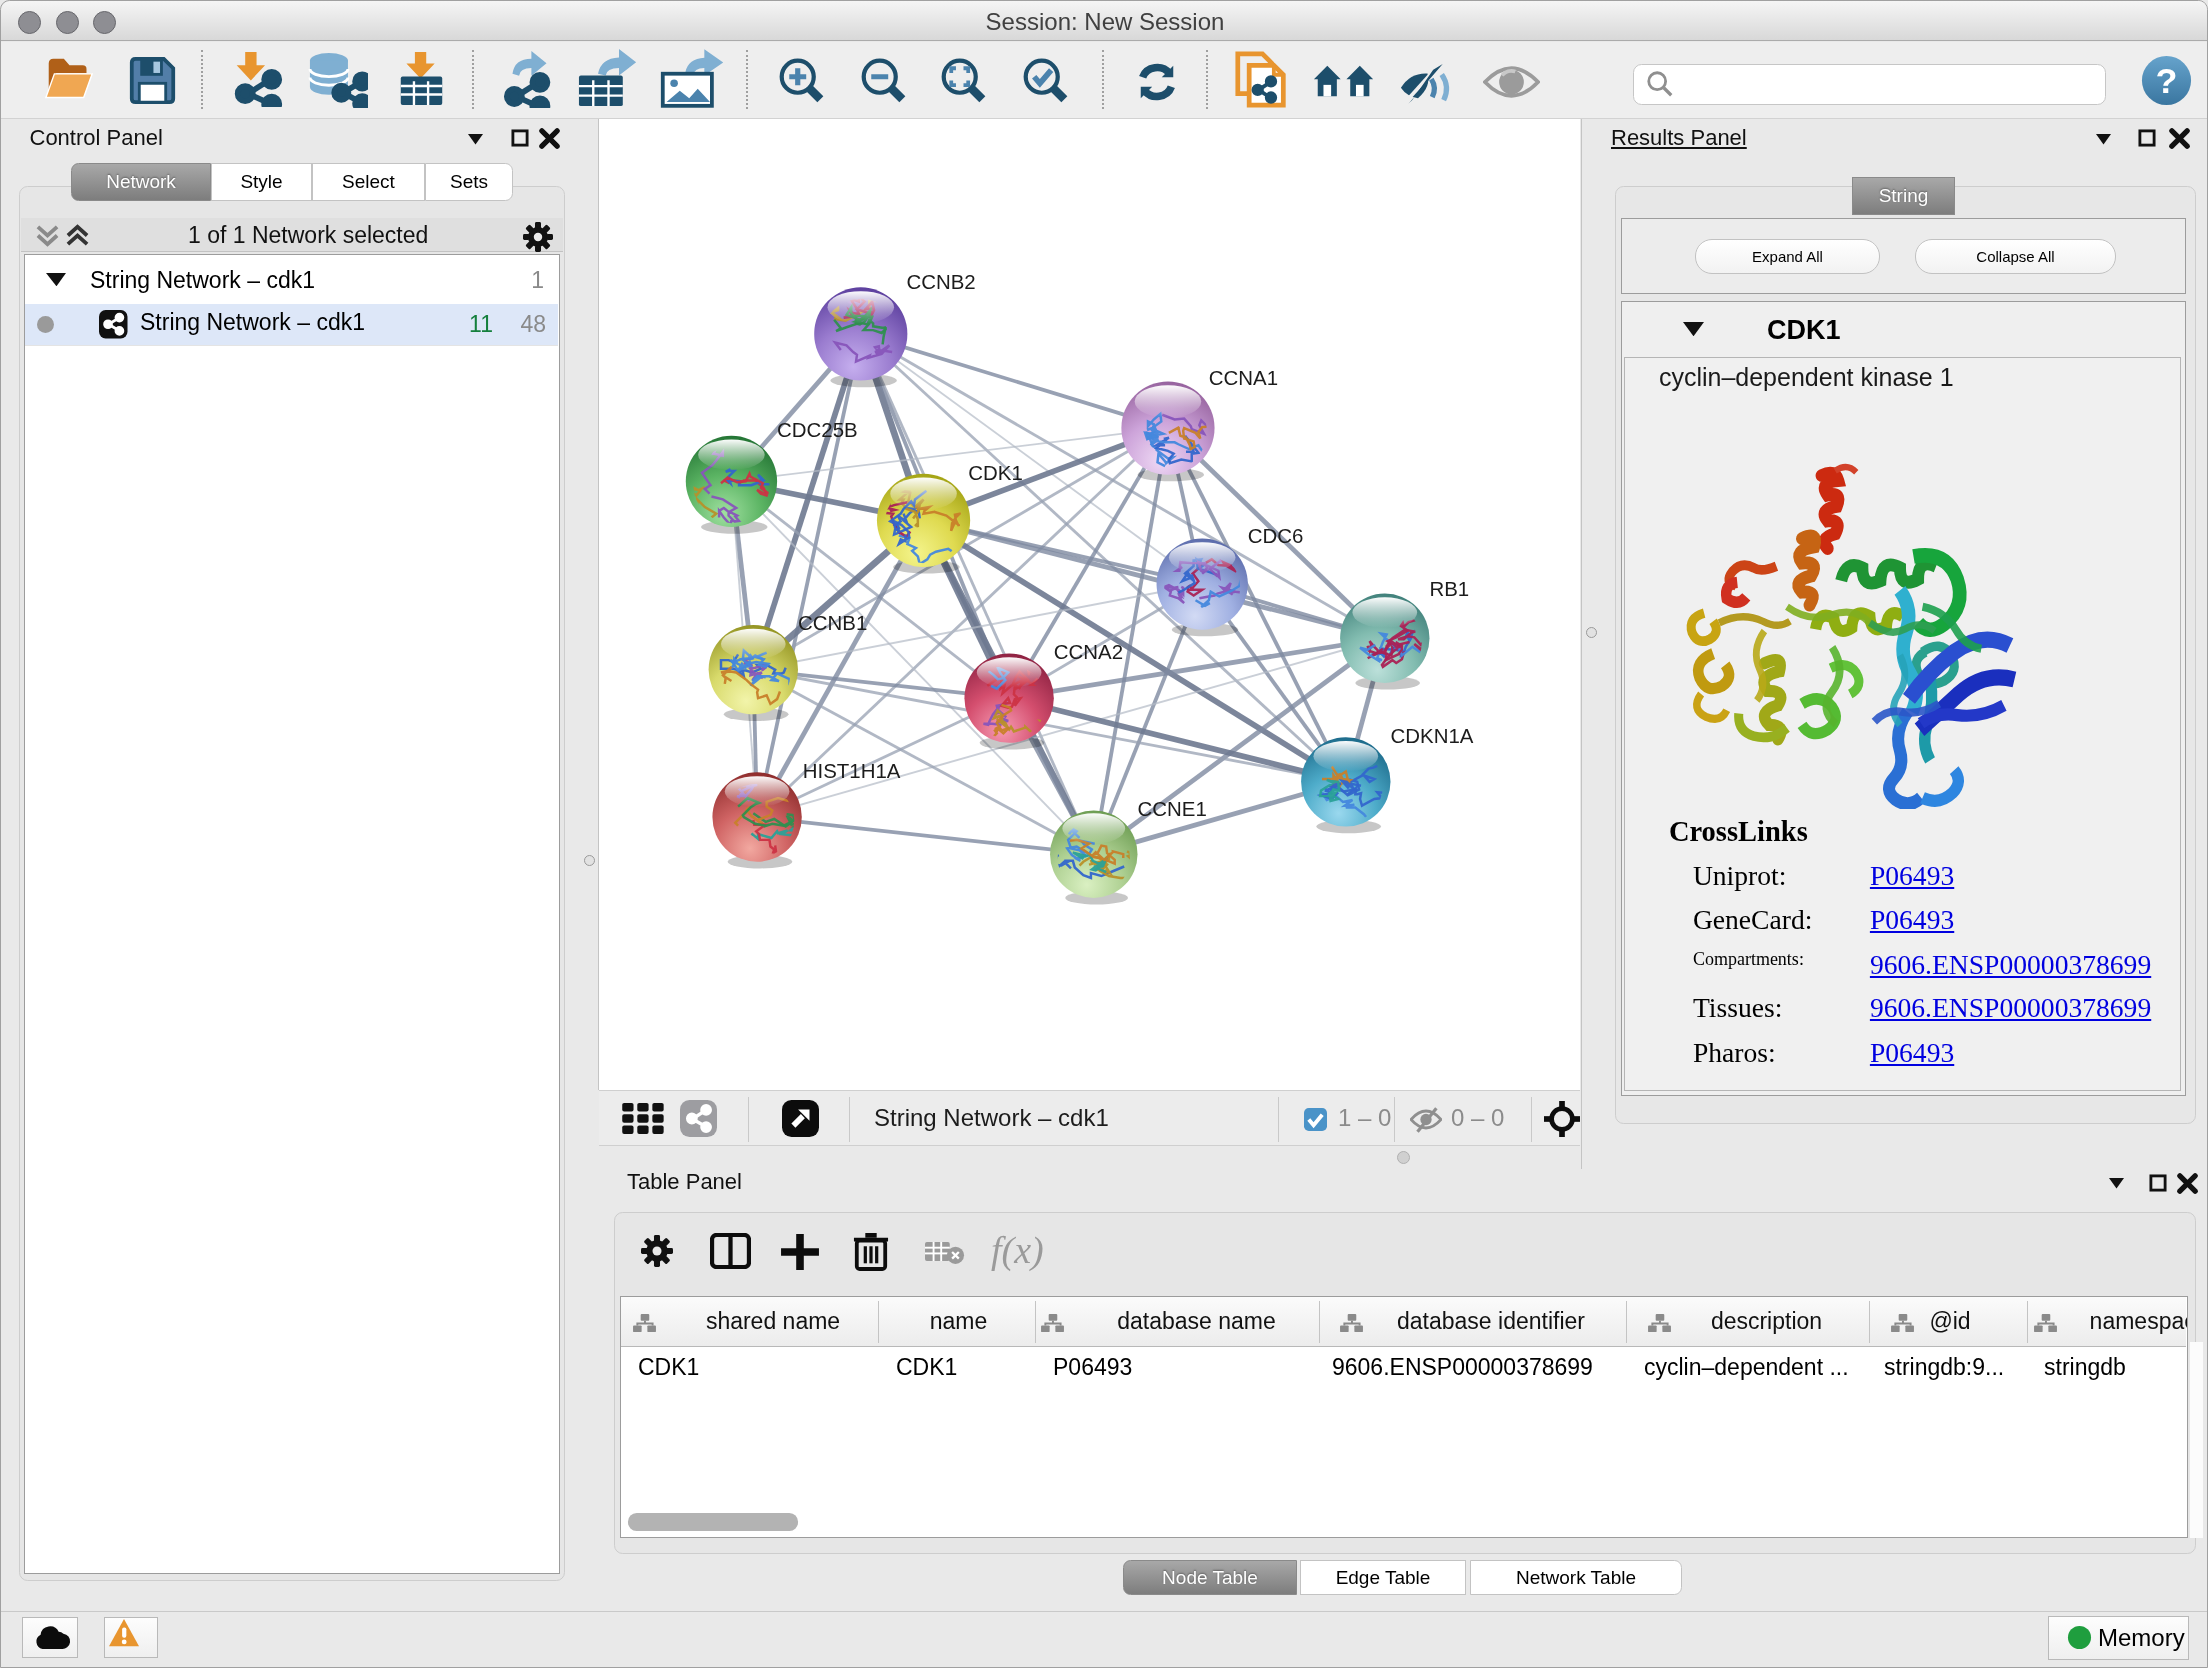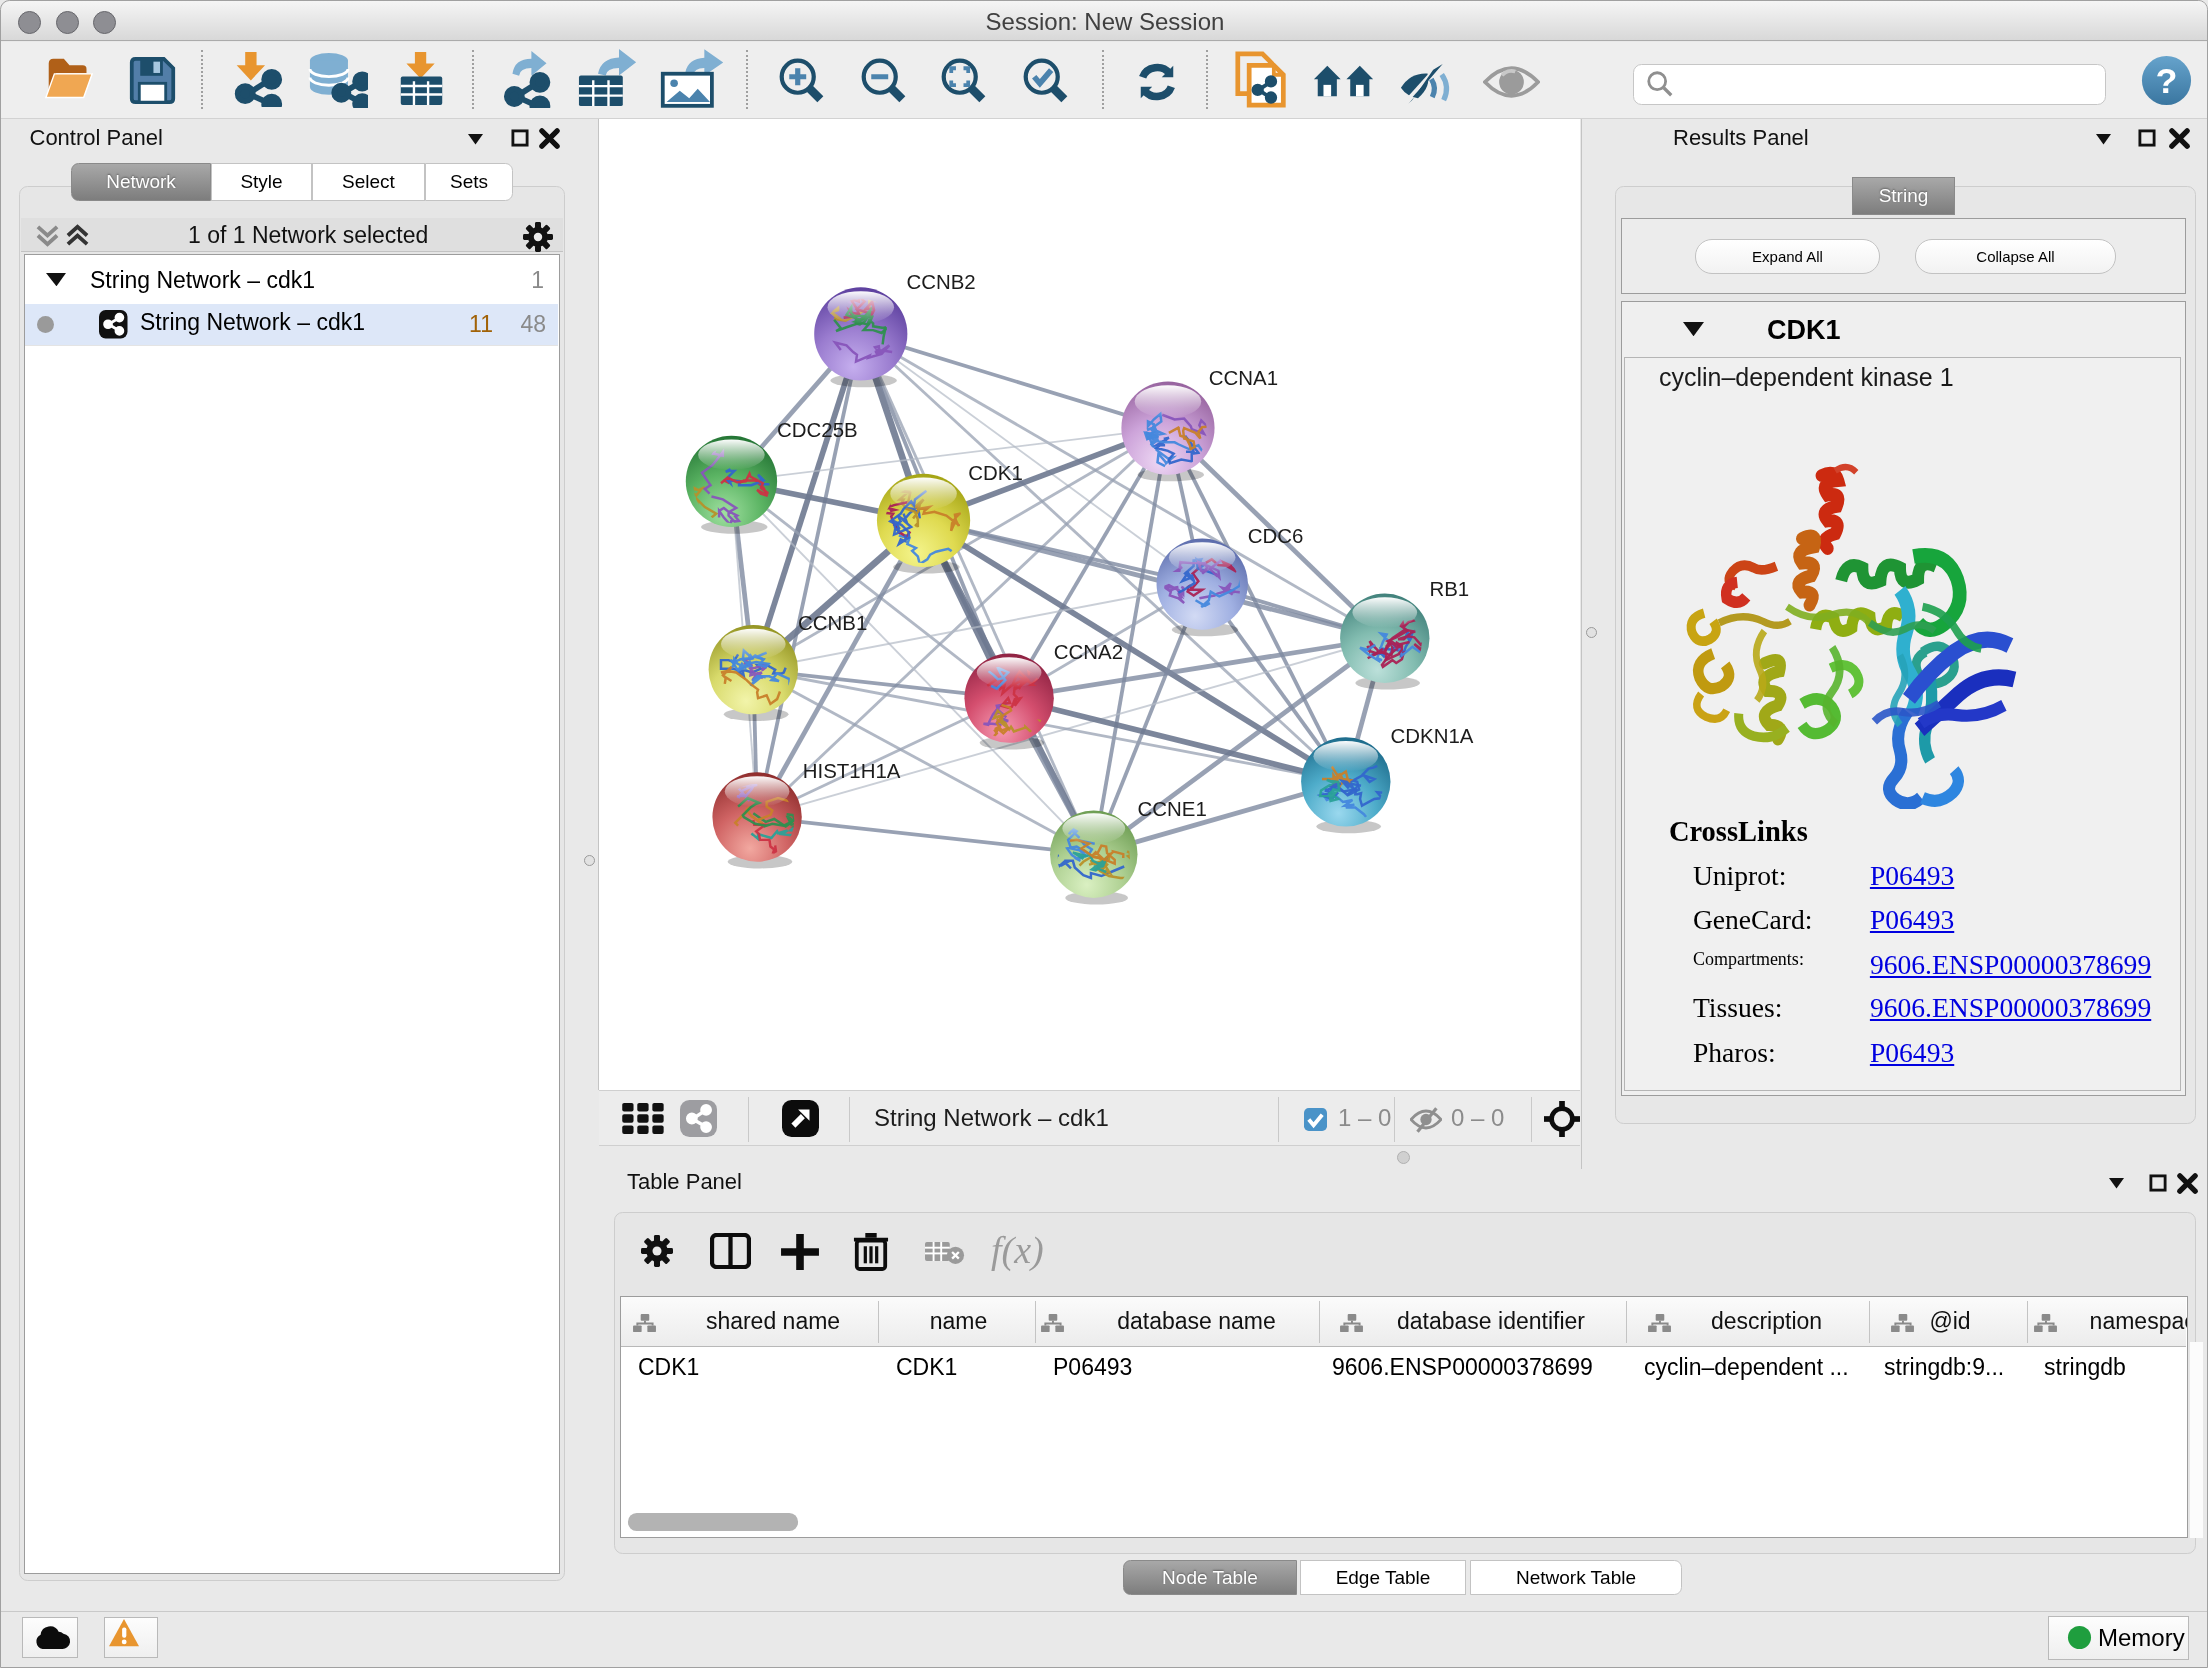--- a/index.html
+++ b/index.html
@@ -99,21 +99,21 @@
   <div class="tab" style="left:210px; top:162px; width:101px; height:38px;">Style</div>
   <div class="tab" style="left:311px; top:162px; width:113px; height:38px;">Select</div>
   <div class="tab" style="left:424px; top:162px; width:88px; height:38px; border-radius:0 7.6px 7.6px 0;">Sets</div>
   <div id="cp-bar"></div>
   <div class="abs" style="left:187px; top:221px; width:304px; font-size:23px; color:#111;">1 of 1 Network selected</div>
   <div id="cp-list">
     <div class="abs" style="left:65px; top:12.4px; font-size:23px; color:#000;">String Network – cdk1</div>
     <div class="abs" style="left:486px; top:12.4px; width:33px; font-size:23px; color:#8a8a8a; text-align:right;">1</div>
     <div id="cp-row2">
       <div class="abs" style="left:115px; top:4.8px; font-size:23px; color:#000;">String Network – cdk1</div>
-      <div class="abs" style="left:435px; top:6.7px; width:33px; font-size:23px; color:#a16207; text-align:right;">11</div>
+      <div class="abs" style="left:435px; top:6.7px; width:33px; font-size:23px; color:#15803d; text-align:right;">11</div>
       <div class="abs" style="left:488px; top:6.7px; width:33px; font-size:23px; color:#8a8a8a; text-align:right;">48</div>
     </div>
   </div>
 
   <div id="netview"><svg width="981" height="971" viewBox="0 0 1031 1021">
         <defs>
           <radialGradient id="g0" cx="0.42" cy="0.85" r="1.05">
             <stop offset="0" stop-color="#c5aeee"></stop>
             <stop offset="0.40" stop-color="#9a7ccf"></stop>
             <stop offset="0.82" stop-color="#5c3f9e"></stop>
@@ -405,21 +405,21 @@
     <div class="sep" style="left:250px;"></div>
     <div class="sep" style="left:679px;"></div>
     <div class="sep" style="left:795px;"></div>
     <div class="sep" style="left:932px;"></div>
     <div class="abs" style="left:275px; top:13.3px; font-size:24px; color:#1c1c1c;">String Network – cdk1</div>
     <div class="abs" style="left:739px; top:13.3px; font-size:24px; color:#8b8b8b;">1 – 0</div>
     <div class="abs" style="left:852px; top:13.3px; font-size:24px; color:#8b8b8b;">0 – 0</div>
   </div>
 
   <div id="rp"></div>
-  <div class="abs ptitle" style="left:1672px; top:124px;">Results Panel</div>
+  <div class="abs ptitle" style="left:1610px; top:124px;text-decoration:underline;">Results Panel</div>
   <div id="rp-group" class="groupbox"></div>
   <div class="tab tabsel" style="left:1851px; top:176px; width:103px; height:38px; border-radius:0;">String</div>
   <div id="rp-btnbox">
     <div class="btn" style="left:73px; top:20px; width:185px; height:35px; line-height:33px;">Expand All</div>
     <div class="btn" style="left:293px; top:20px; width:201px; height:35px; line-height:33px;">Collapse All</div>
   </div>
   <div id="rp-resbox">
     <div class="abs" style="left:145px; top:13.3px; font-size:27px; font-weight:bold; color:#000;">CDK1</div>
     <div id="rp-inner">
       <div class="abs" style="left:34px; top:4.8px; font-size:25px; color:#1a1a1a;">cyclin–dependent kinase 1</div>

